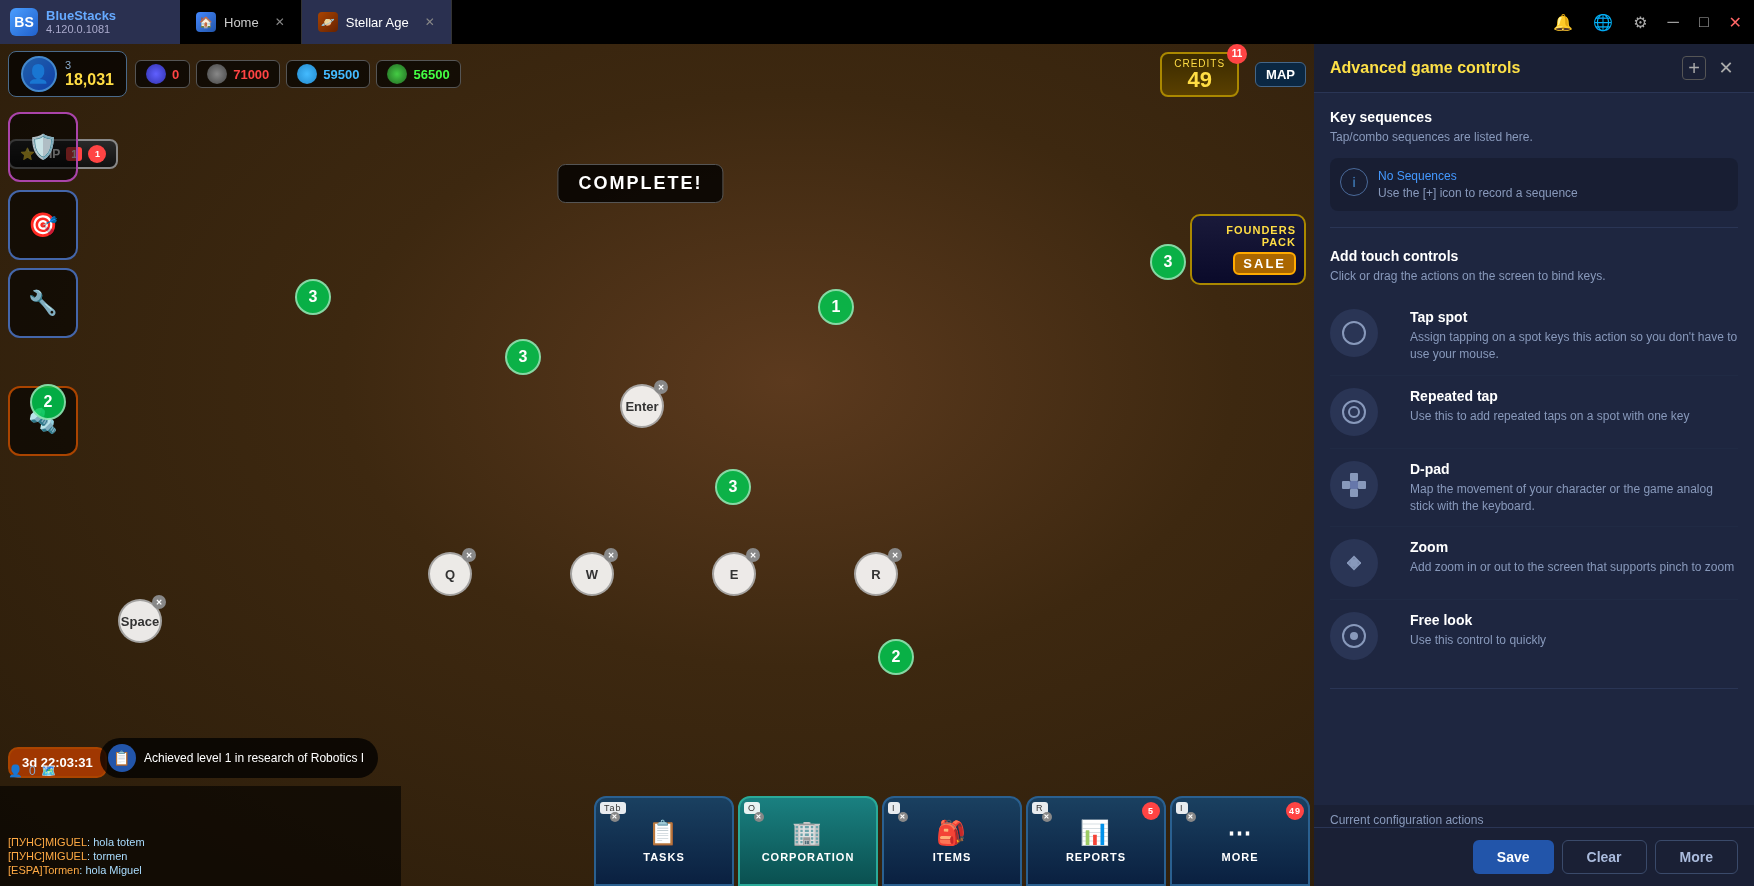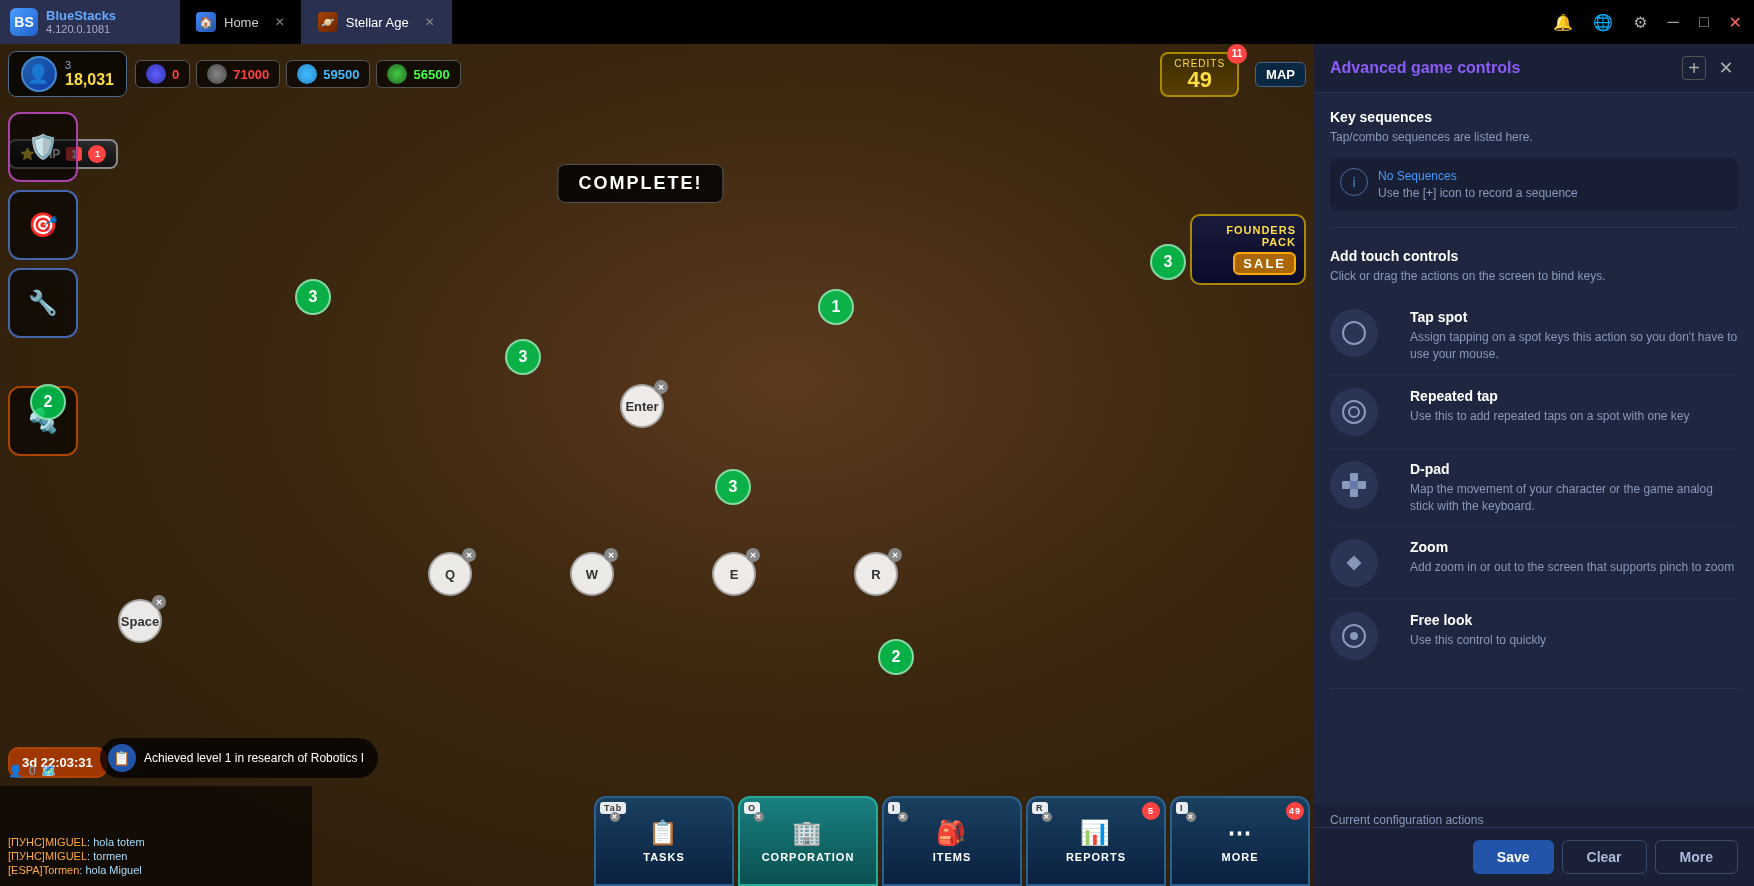--- a/index.html
+++ b/index.html
@@ -180,21 +180,21 @@
     }
 
     
     .game-bottom {
       position: absolute; bottom: 0; left: 0; right: 0;
       height: 100px;
       display: flex; align-items: stretch;
     }
     .chat-area {
       background: rgba(0,0,0,0.6);
-      width: 312px;
+      width: 401px;
       padding: 8px;
       color: #ccc; font-size: 11px;
       display: flex; flex-direction: column; justify-content: flex-end;
     }
     .chat-line { color: #aaddff; margin-bottom: 2px; }
     .chat-name { color: #ffaa44; }
 
     .bottom-actions {
       flex: 1;
       display: flex; align-items: flex-end;
@@ -219,21 +219,21 @@
     .action-badge {
       position: absolute; top: 4px; right: 4px;
       background: #ff4444; color: white; font-size: 9px;
       border-radius: 50%; width: 18px; height: 18px;
       display: flex; align-items: center; justify-content: center;
       font-weight: bold;
     }
     .action-key {
       position: absolute; top: 4px; left: 4px;
       background: rgba(255,255,255,0.9); color: #333; font-size: 9px;
-      border-radius: 3px; padding: 1px 4px; font-weight: bold;
+      border-radius: 3px; padding: 1px 4px; font-weight: normal;
     }
     .action-key-x {
       position: absolute; top: 14px; left: 14px;
       background: #888; color: white; font-size: 7px;
       border-radius: 50%; width: 10px; height: 10px;
       display: flex; align-items: center; justify-content: center;
     }
 
     
     .left-actions {
@@ -272,21 +272,21 @@
     }
 
     
     .panel-header {
       background: #1a2035;
       padding: 12px 16px;
       display: flex; align-items: center; justify-content: space-between;
       border-bottom: 1px solid #2a3555;
     }
     .panel-title {
-      font-size: 16px; font-weight: bold; color: #8b5cf6;
+      font-size: 16px; font-weight: bold; color: #fde047;
     }
     .panel-close {
       color: #aaa; font-size: 18px; cursor: pointer;
       width: 24px; height: 24px;
       display: flex; align-items: center; justify-content: center;
     }
     .panel-add {
       color: #aaa; font-size: 20px; cursor: pointer;
       width: 24px; height: 24px;
       display: flex; align-items: center; justify-content: center;

